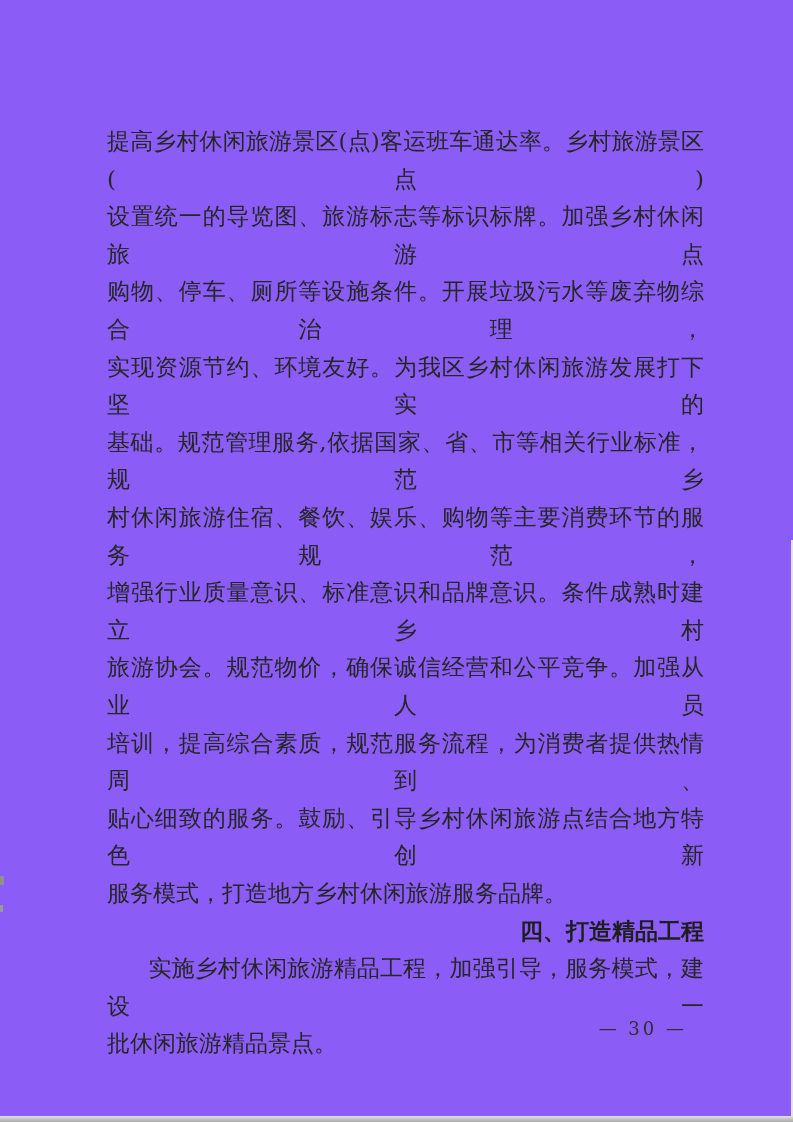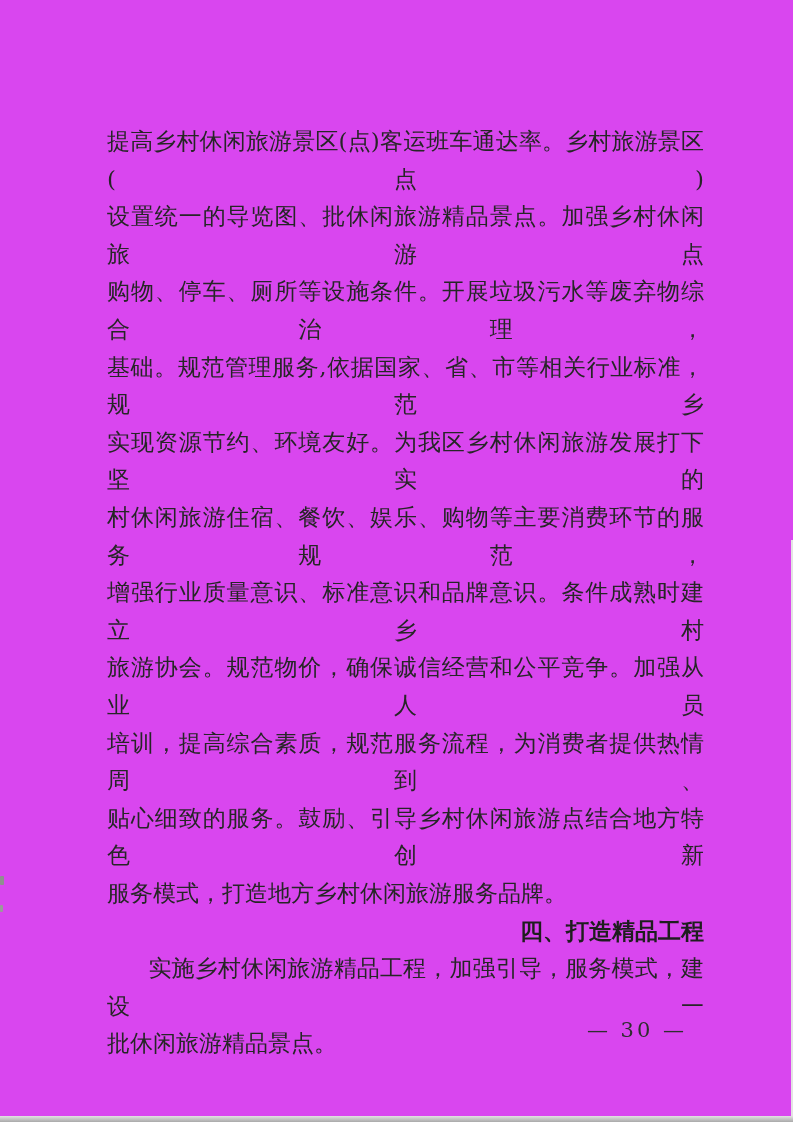--- a/index.html
+++ b/index.html
@@ -10,21 +10,21 @@
     width: 793px;
     height: 1122px;
     position: relative;
     overflow: hidden;
     background: #ffffff;
     font-family: "DejaVu Serif", "Liberation Serif", serif;
   }
   .page {
     position: absolute;
     inset: 0;
-    background: #d946ef;
+    background: #8b5cf6;
   }
   
   .doc-body {
     position: absolute;
     left: 107px;
     top: 123px;
     width: 597px;
     font-size: 23px;
     line-height: 37.6px;
     color: #262626;
@@ -45,21 +45,21 @@
   .line.heading {
     font-weight: bold;
     color: #1e1e1e;
     text-align: right;
   }
   
   .page-number {
     position: absolute;
     top: 1018px;
     right: 106px;
-    font-size: 21px;
+    font-size: 18px;
     color: #2e2e2e;
     letter-spacing: 3px;
     font-family: "DejaVu Serif", "Liberation Serif", serif;
   }
   
   .scan-edge-bottom {
     position: absolute;
     left: 0;
     right: 0;
     bottom: 0;
@@ -93,24 +93,24 @@
     border-radius: 1px;
   }
 </style>
 </head>
 <body>
 
 <div class="page">
 
   <div class="doc-body" id="doc-body">
       <div class="line fill">提高乡村休闲旅游景区(点)客运班车通达率。乡村旅游景区(点)</div>
-      <div class="line fill">设置统一的导览图、批休闲旅游精品景点。加强乡村休闲旅游点</div>
+      <div class="line fill">设置统一的导览图、旅游标志等标识标牌。加强乡村休闲旅游点</div>
       <div class="line fill">购物、停车、厕所等设施条件。开展垃圾污水等废弃物综合治理，</div>
+      <div class="line fill">实现资源节约、环境友好。为我区乡村休闲旅游发展打下坚实的</div>
       <div class="line fill">基础。规范管理服务,依据国家、省、市等相关行业标准，规范乡</div>
-      <div class="line fill">实现资源节约、环境友好。为我区乡村休闲旅游发展打下坚实的</div>
       <div class="line fill">村休闲旅游住宿、餐饮、娱乐、购物等主要消费环节的服务规范，</div>
       <div class="line fill">增强行业质量意识、标准意识和品牌意识。条件成熟时建立乡村</div>
       <div class="line fill">旅游协会。规范物价，确保诚信经营和公平竞争。加强从业人员</div>
       <div class="line fill">培训，提高综合素质，规范服务流程，为消费者提供热情周到、</div>
       <div class="line fill">贴心细致的服务。鼓励、引导乡村休闲旅游点结合地方特色创新</div>
       <div class="line">服务模式，打造地方乡村休闲旅游服务品牌。</div>
       <div class="line heading indent">四、打造精品工程</div>
       <div class="line fill indent">实施乡村休闲旅游精品工程，加强引导，服务模式，建设一</div>
       <div class="line">批休闲旅游精品景点。</div>
     </div>

